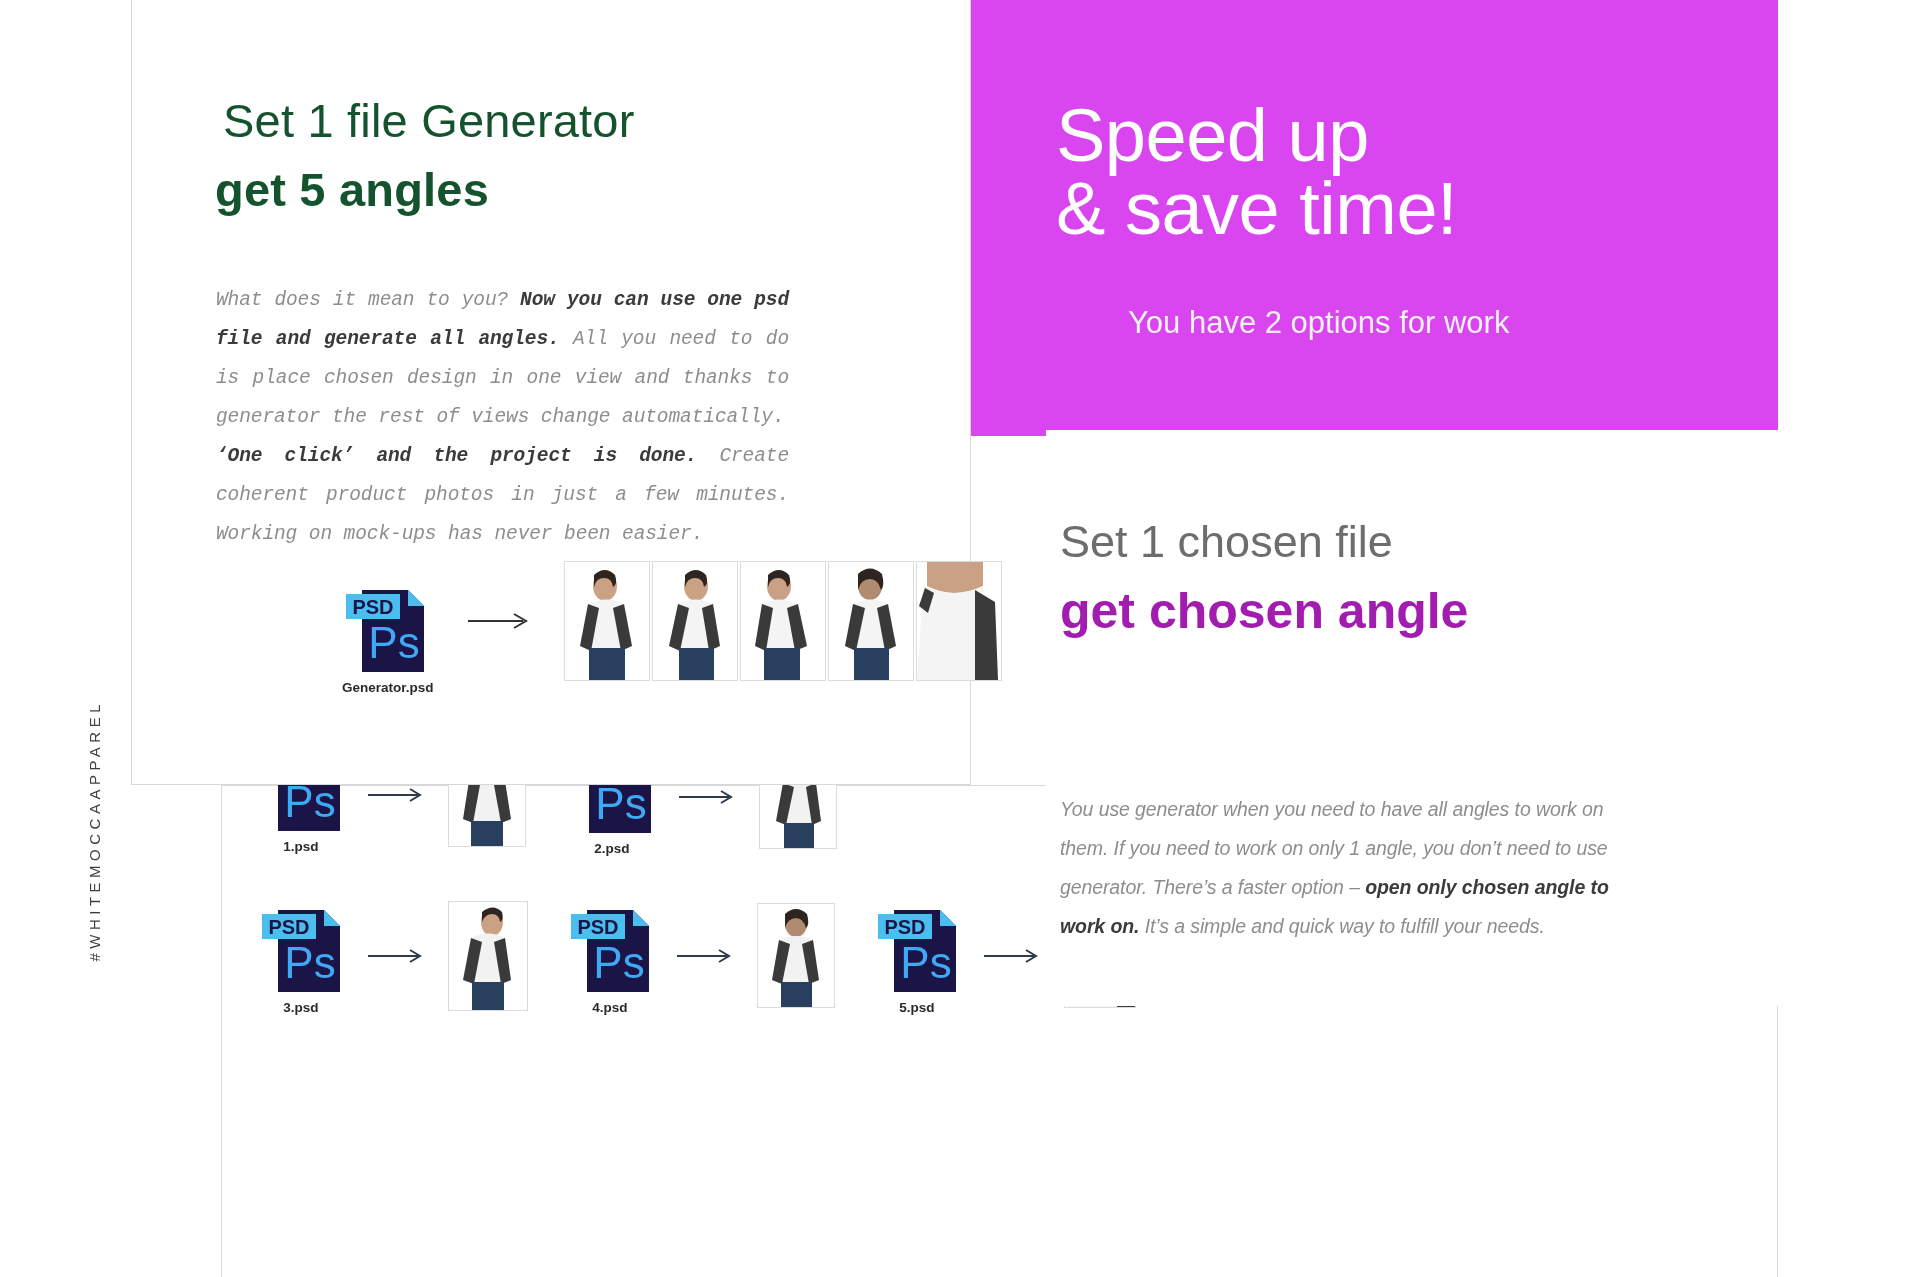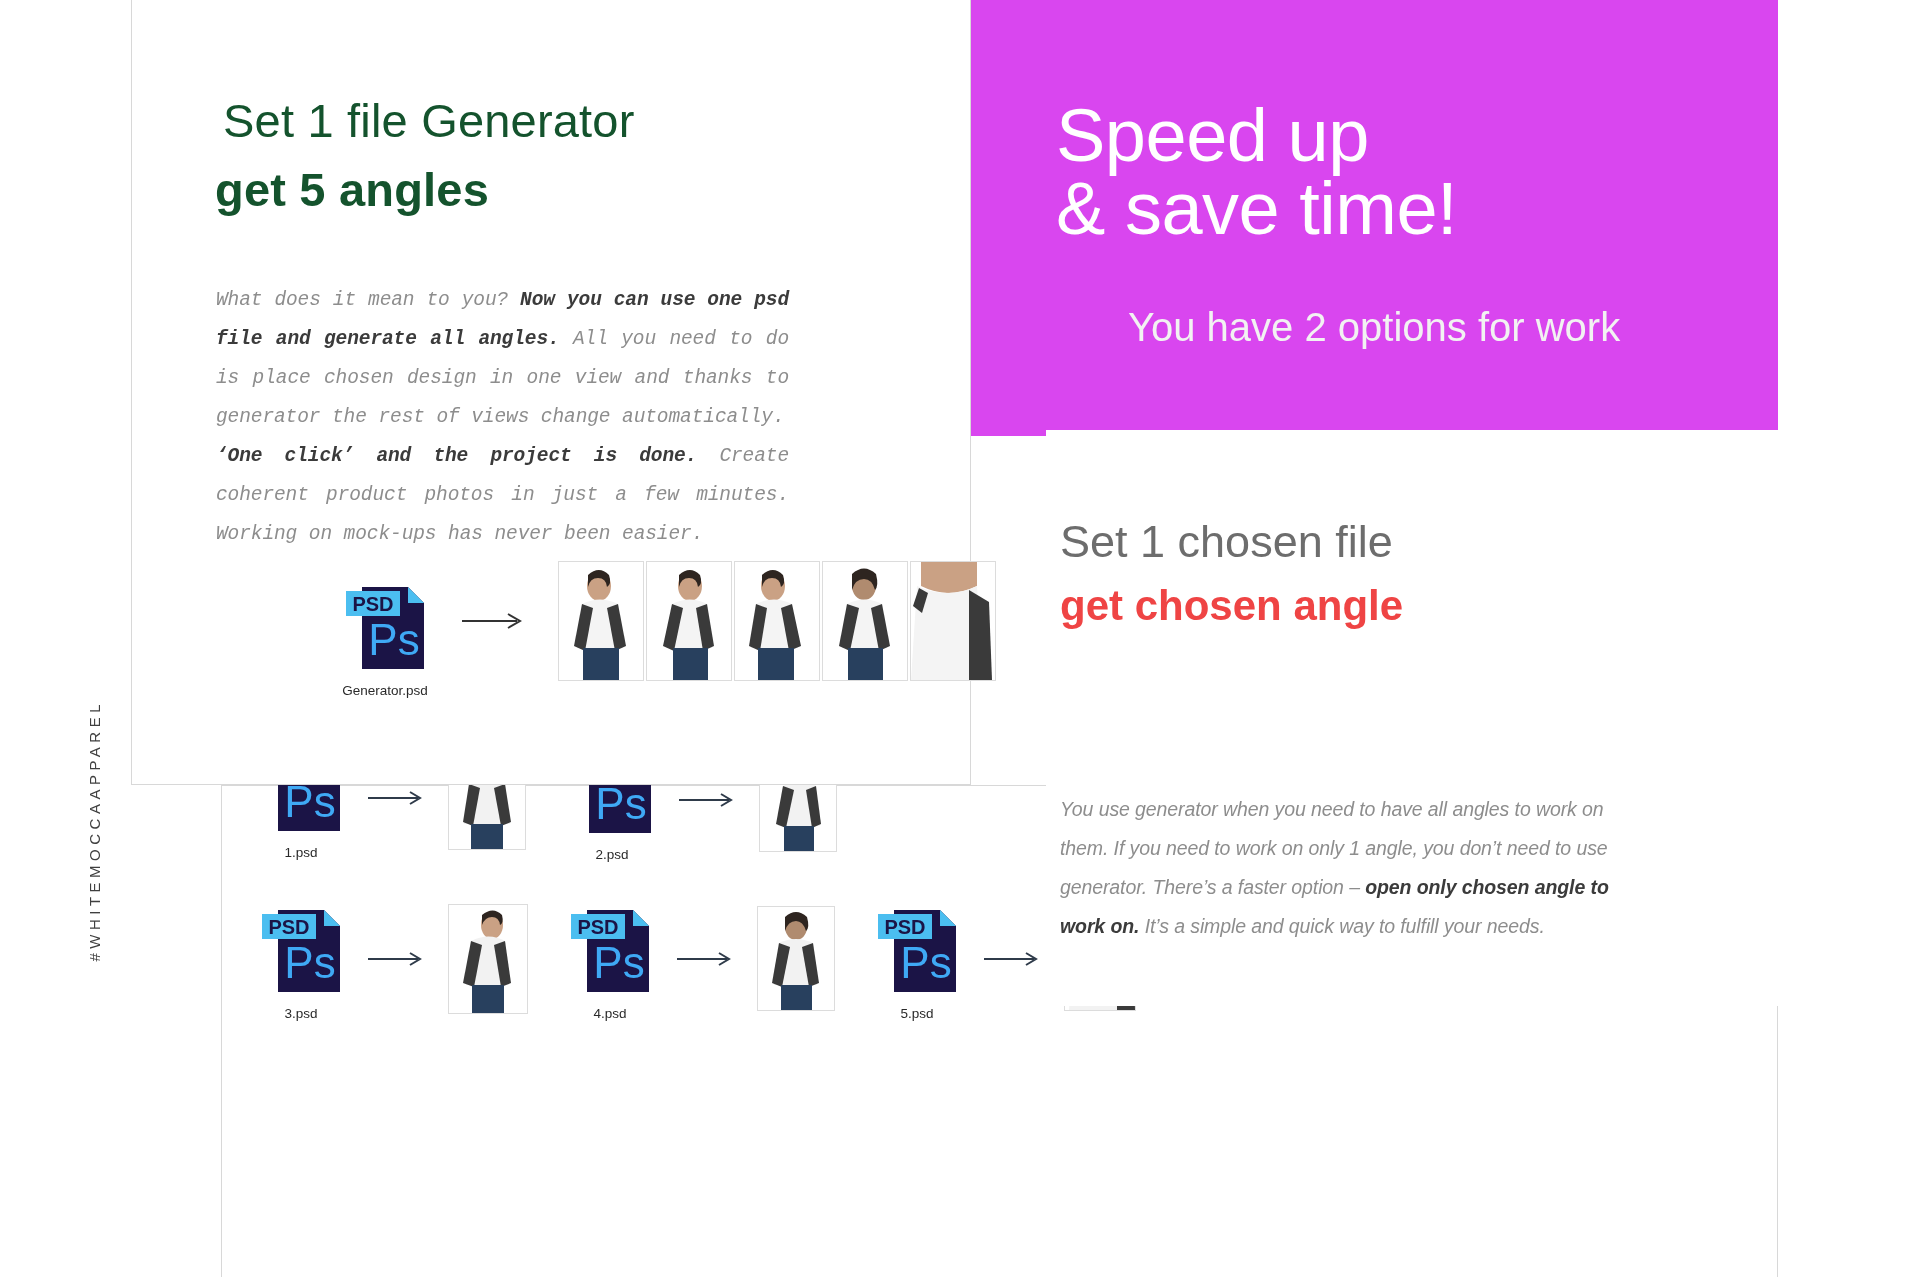--- a/index.html
+++ b/index.html
@@ -35,21 +35,21 @@
     font-size: 74px;
     font-weight: 300;
     line-height: 0.98;
     letter-spacing: -0.5px;
     white-space: pre-line;
   }
   .dark-panel .dp-sub {
     position: absolute;
     left: 160px; top: 305px;
     color: #f2f2f2;
-    font-size: 40px;
+    font-size: 31px;
     font-weight: 300;
     letter-spacing: 0px;
     white-space: nowrap;
   }
 
   
   .card-a {
     position: absolute;
     left: 131px; top: -4px;
     width: 840px; height: 789px;
@@ -126,23 +126,23 @@
     position: absolute;
     left: 14px; top: 86px;
     font-size: 45px;
     font-weight: 300;
     color: #6d6d6d;
     white-space: nowrap;
   }
   .card-c .h-bold {
     position: absolute;
     left: 14px; top: 152px;
-    font-size: 42px;
+    font-size: 50px;
     font-weight: 600;
-    color: #ef4444;
+    color: #a21caf;
     white-space: nowrap;
   }
   .card-c .body-copy {
     position: absolute;
     left: 14px; top: 360px;
     width: 588px;
     font-size: 19.5px;
     line-height: 2.0;
     font-style: italic;
     color: #8d8d8d;
@@ -172,23 +172,23 @@
     position: relative;
     display: inline-block;
   }
   .psd-icon {
     position: relative;
     display: block;
   }
   .psd-label {
     text-align: center;
     font-size: 13.5px;
-    font-weight: 400;
+    font-weight: 700;
     color: #2a2a2a;
-    margin-top: 6px;
+    margin-top: 0;
     font-family: "Liberation Sans", sans-serif;
   }
 
   
   .shirt {
     background: #ffffff;
     border: 1px solid #dcdcdc;
     position: relative;
     overflow: hidden;
     box-sizing: border-box;

